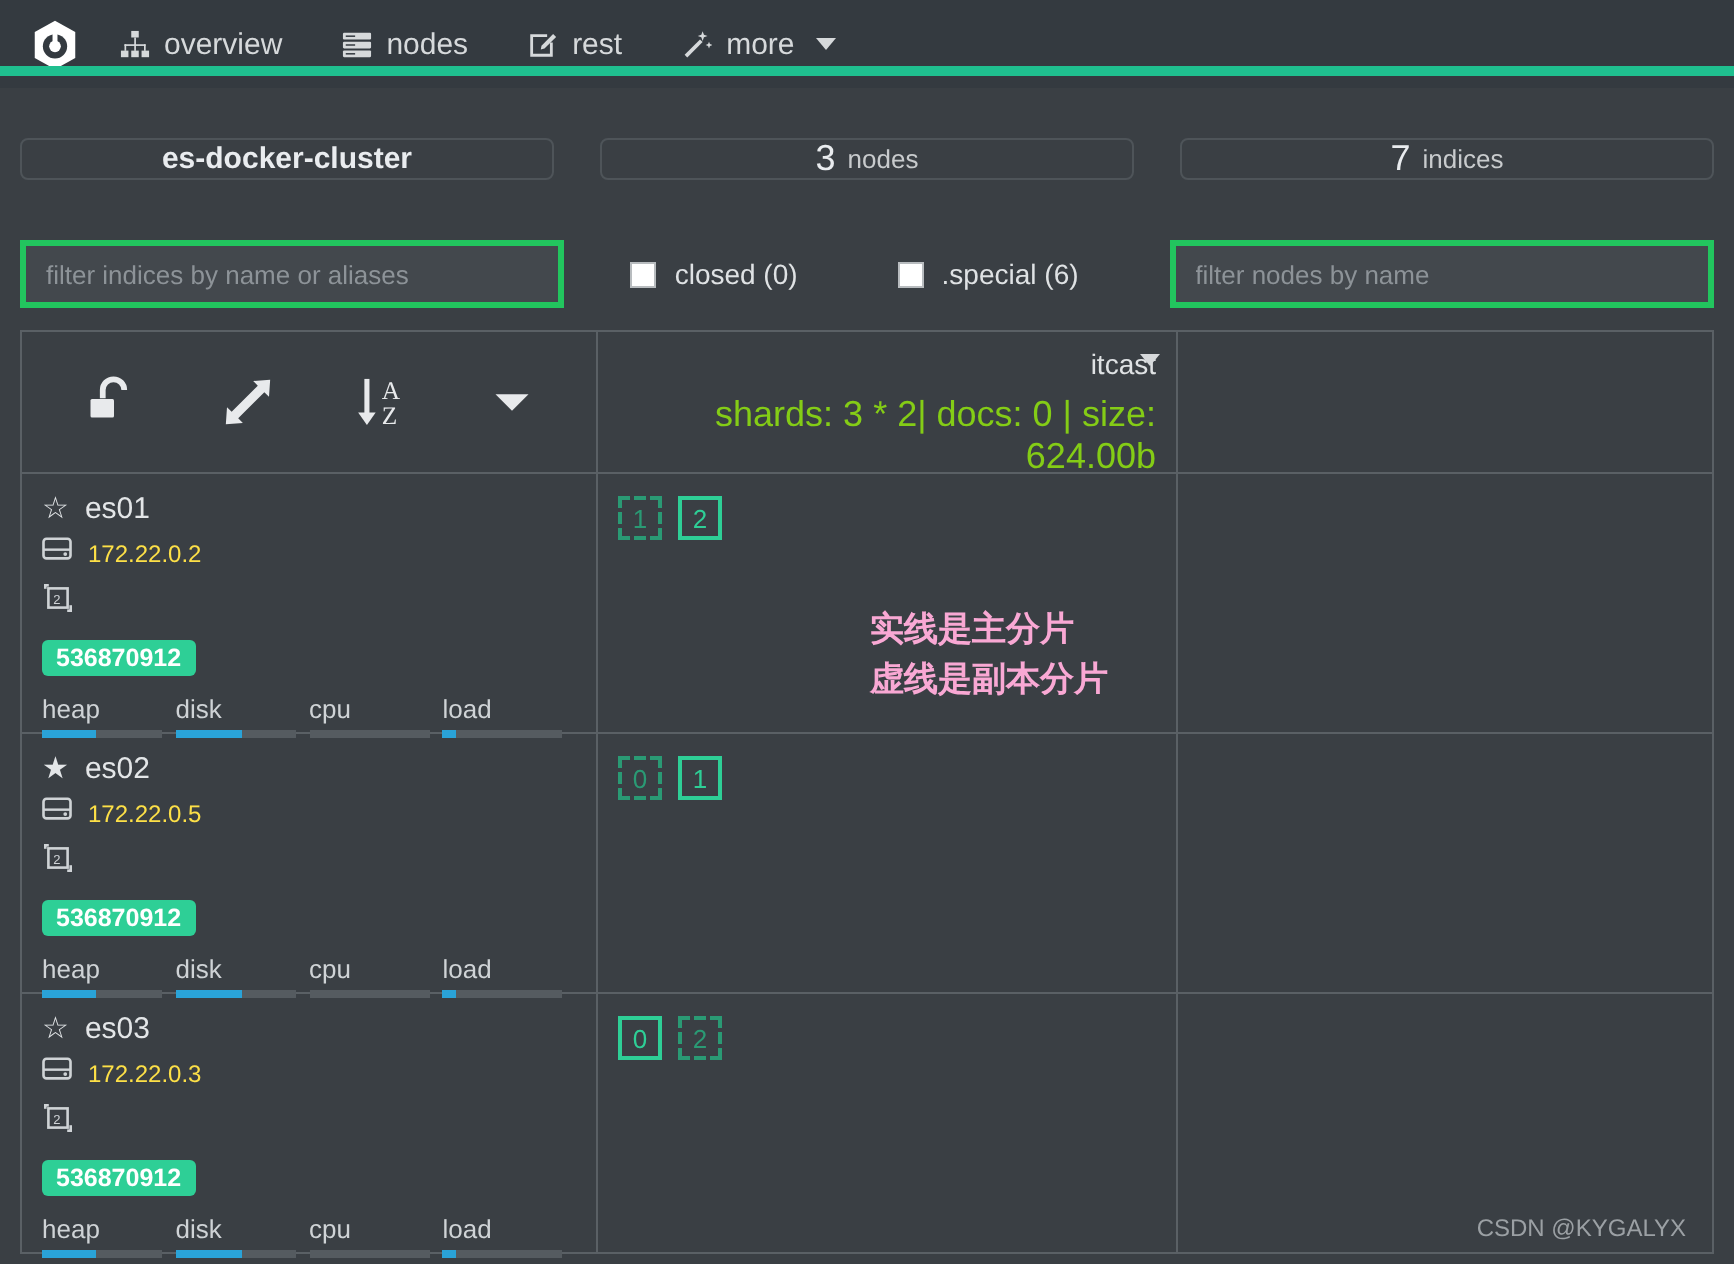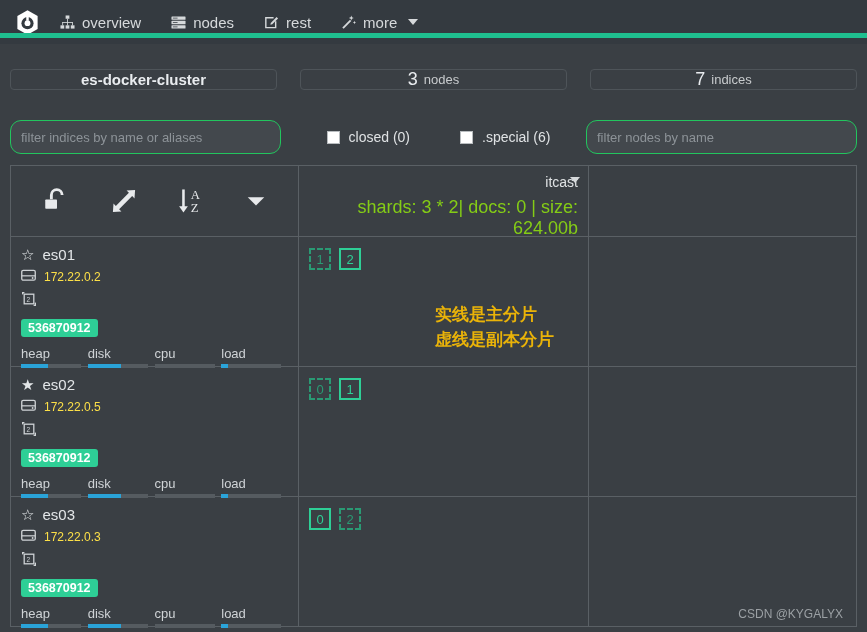--- a/index.html
+++ b/index.html
@@ -58,31 +58,31 @@
 
   
   .filters {
     display: flex; gap: 23px;
     padding: 30px 10px 0 10px;
     align-items: center;
   }
   .filter-input {
     flex: 1; height: 34px;
     background: #43484d;
-    border: 1px solid #22c55e;
-    border-radius: 11px;
+    border: 3px solid #22c55e;
+    border-radius: 0;
     color: #9aa0a6;
     font-size: 13px;
     padding: 0 10px;
     font-family: "Liberation Sans", sans-serif;
   }
   .filter-input::placeholder { color: #8d9398; }
   .checks {
     flex: 1; display: flex; align-items: center;
-    justify-content: center; gap: 50px;
+    justify-content: flex-start; gap: 50px;
     padding-left: 10px;
   }
   .check-wrap { display: flex; align-items: center; gap: 9px; cursor: pointer; }
   .cbox {
     width: 13px; height: 13px;
     background: #fff; border: 1px solid #b8bcbf;
     display: inline-block;
   }
   .check-lbl { color: #dfe2e4; font-size: 14px; }
 
@@ -145,21 +145,21 @@
     color: #2ecf96; font-size: 13px;
     cursor: pointer;
   }
   .shard.primary { border: 2px solid #2ecf96; }
   .shard.replica { border: 2px dashed #2a9a74; color: #2a9a74; }
 
   
   .annot {
     position: absolute;
     left: 435px; top: 303px;
-    color: #eab308;
+    color: #f9a8d4;
     font-size: 17px; font-weight: bold;
     line-height: 1.45;
     white-space: nowrap;
     pointer-events: none;
     z-index: 5;
   }
   .watermark {
     position: absolute; right: 24px; bottom: 11px;
     color: #9ba0a4; font-size: 12px;
     z-index: 5;

